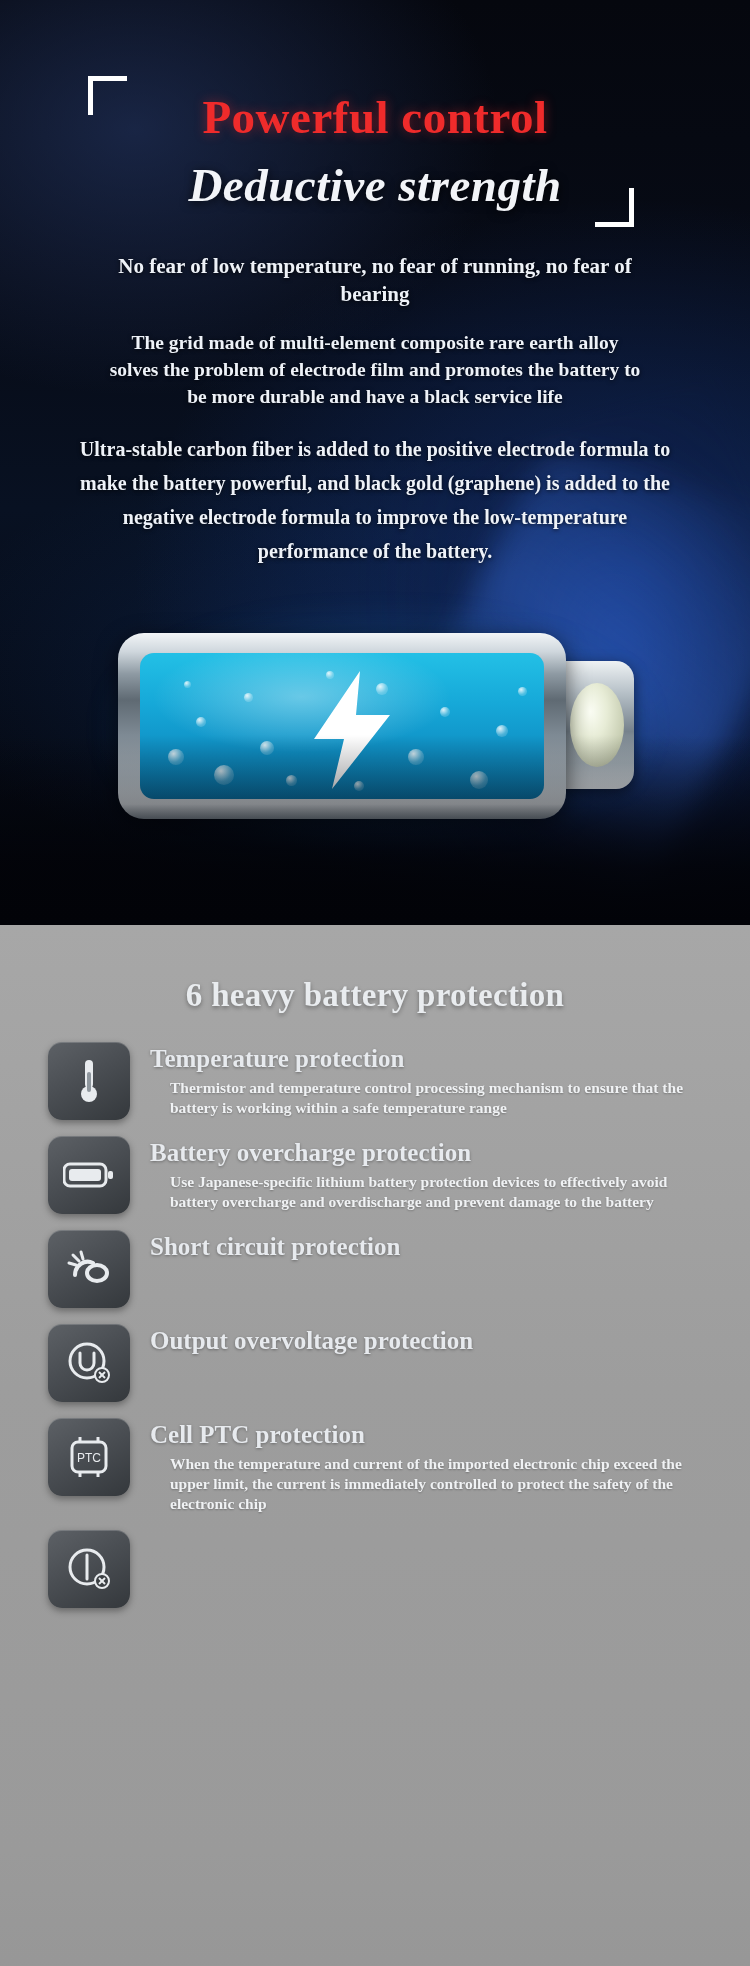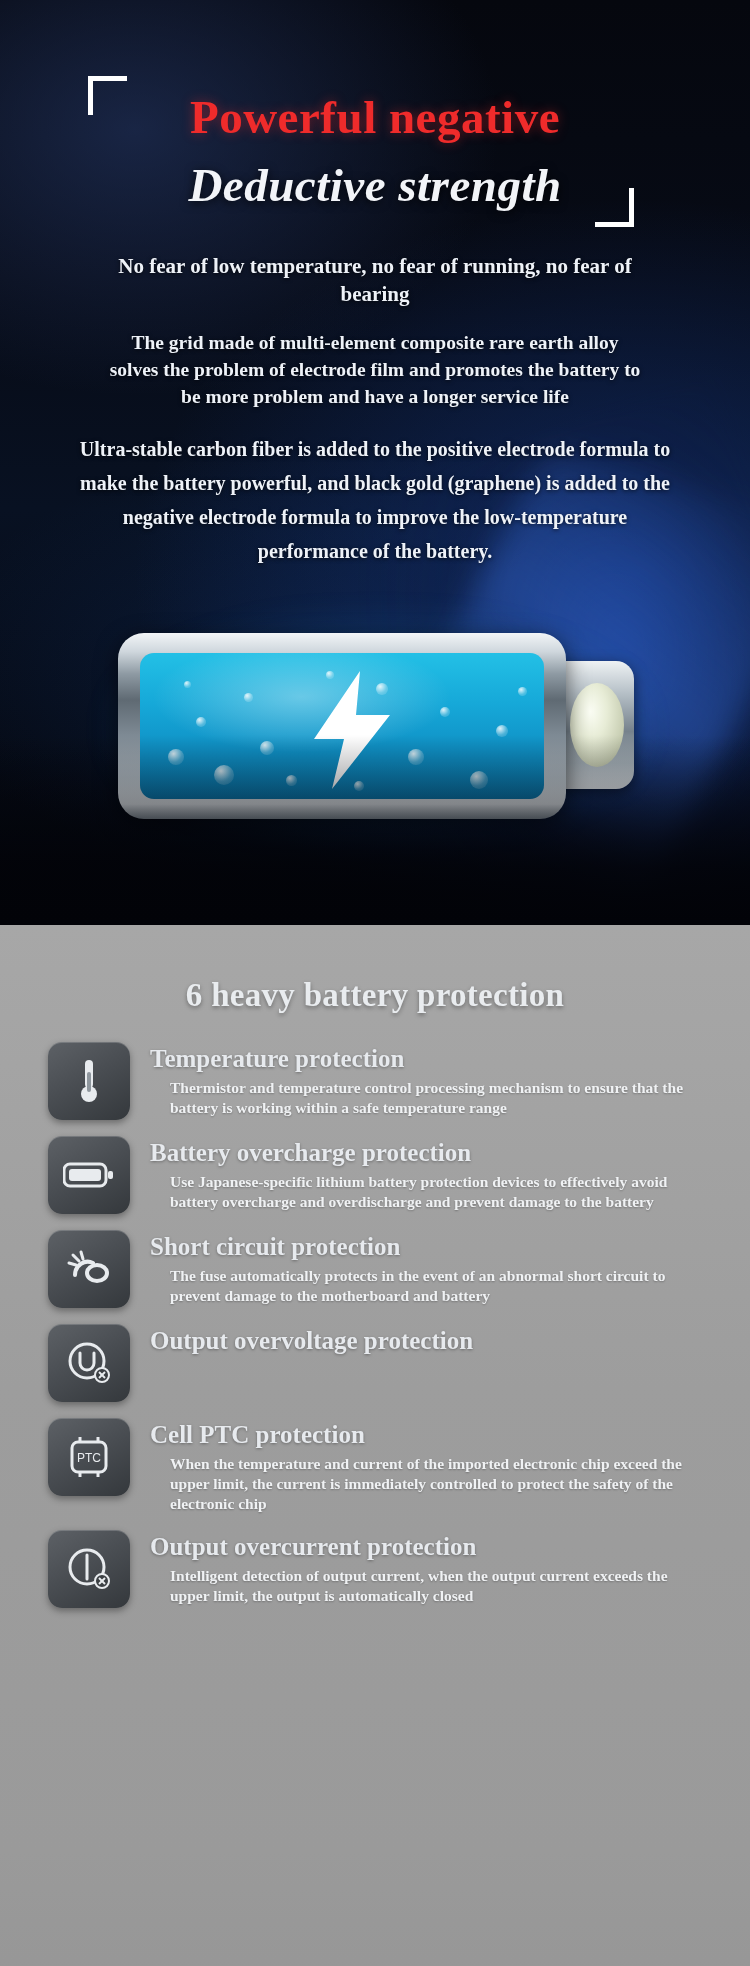--- a/index.html
+++ b/index.html
@@ -250,26 +250,26 @@
 
 <div class="page">
 
   <div class="hero">
     <div class="hero-glow-right"></div>
     <div class="hero-streak"></div>
 
     <div class="bracket-tl"></div>
     <div class="bracket-br"></div>
 
-    <div class="title-red">Powerful negative</div>
+    <div class="title-red">Powerful control</div>
     <div class="title-white">Deductive strength</div>
 
     <div class="hero-paras">
       <p class="hero-p p1">No fear of low temperature, no fear of running, no fear of bearing</p>
-      <p class="hero-p p2">The grid made of multi-element composite rare earth alloy solves the problem of electrode film and promotes the battery to be more problem and have a longer service life</p>
+      <p class="hero-p p2">The grid made of multi-element composite rare earth alloy solves the problem of electrode film and promotes the battery to be more durable and have a black service life</p>
       <p class="hero-p p3">Ultra-stable carbon fiber is added to the positive electrode formula to make the battery powerful, and black gold (graphene) is added to the negative electrode formula to improve the low-temperature performance of the battery.</p>
     </div>
 
     <div class="battery-wrap">
       <div class="batt-halo"></div>
       <div class="batt-cap"></div>
       <div class="batt-nub"></div>
       <div class="batt-body">
         <div class="batt-inner">
           <span class="bub" style="left:28px;  top:96px;  width:16px; height:16px;"></span>
@@ -335,21 +335,20 @@
           <svg width="44" height="40" viewBox="0 0 44 40">
             <path d="M8 26 C8 16 18 10 26 14" stroke="#e8ebee" stroke-width="4" fill="none" stroke-linecap="round"></path>
             <ellipse cx="30" cy="24" rx="10" ry="8" fill="none" stroke="#e8ebee" stroke-width="4"></ellipse>
             <line x1="6" y1="6" x2="12" y2="12" stroke="#e8ebee" stroke-width="3" stroke-linecap="round"></line>
             <line x1="14" y1="3" x2="16" y2="10" stroke="#e8ebee" stroke-width="3" stroke-linecap="round"></line>
             <line x1="2" y1="14" x2="9" y2="16" stroke="#e8ebee" stroke-width="3" stroke-linecap="round"></line>
           </svg>
         </div>
         <div class="feat-text">
           <div class="feat-title">Short circuit protection</div>
-          <div class="feat-desc">The fuse automatically protects in the event of an abnormal short circuit to prevent damage to the motherboard and battery</div>
         </div>
       </div>
 
       <div class="feat-row">
         <div class="feat-icon">
           <svg width="48" height="48" viewBox="0 0 48 48">
             <circle cx="22" cy="22" r="17" fill="none" stroke="#e8ebee" stroke-width="3"></circle>
             <path d="M15 14 L15 24 A7 7 0 0 0 29 24 L29 14" fill="none" stroke="#e8ebee" stroke-width="3" stroke-linecap="round"></path>
             <circle cx="37" cy="36" r="7" fill="#3b3f43" stroke="#e8ebee" stroke-width="2"></circle>
             <line x1="34" y1="33" x2="40" y2="39" stroke="#e8ebee" stroke-width="2"></line>
@@ -381,22 +380,18 @@
       <div class="feat-row">
         <div class="feat-icon">
           <svg width="48" height="48" viewBox="0 0 48 48">
             <circle cx="22" cy="22" r="17" fill="none" stroke="#e8ebee" stroke-width="3"></circle>
             <line x1="22" y1="10" x2="22" y2="34" stroke="#e8ebee" stroke-width="3" stroke-linecap="round"></line>
             <circle cx="37" cy="36" r="7" fill="#3b3f43" stroke="#e8ebee" stroke-width="2"></circle>
             <line x1="34" y1="33" x2="40" y2="39" stroke="#e8ebee" stroke-width="2"></line>
             <line x1="40" y1="33" x2="34" y2="39" stroke="#e8ebee" stroke-width="2"></line>
           </svg>
         </div>
-        <div class="feat-text">
-          <div class="feat-title">Output overcurrent protection</div>
-          <div class="feat-desc">Intelligent detection of output current, when the output current exceeds the upper limit, the output is automatically closed</div>
-        </div>
       </div>
 
     </div>
   </div>
 
 </div>
 
 </body></html>

